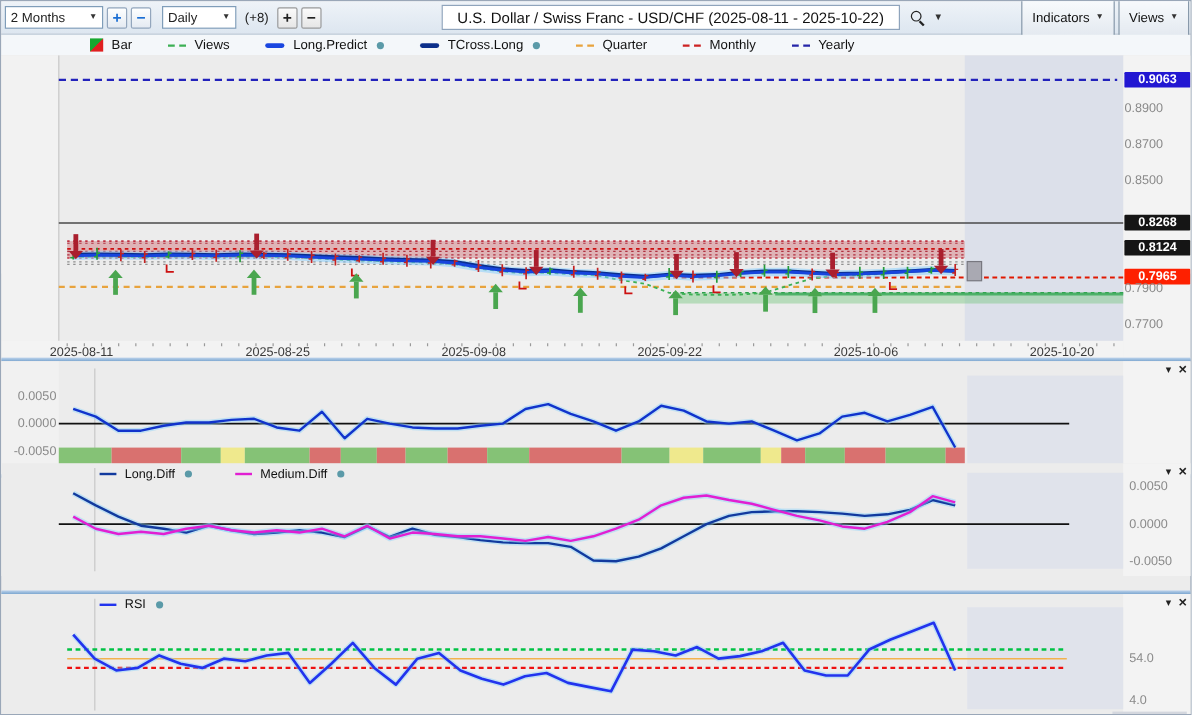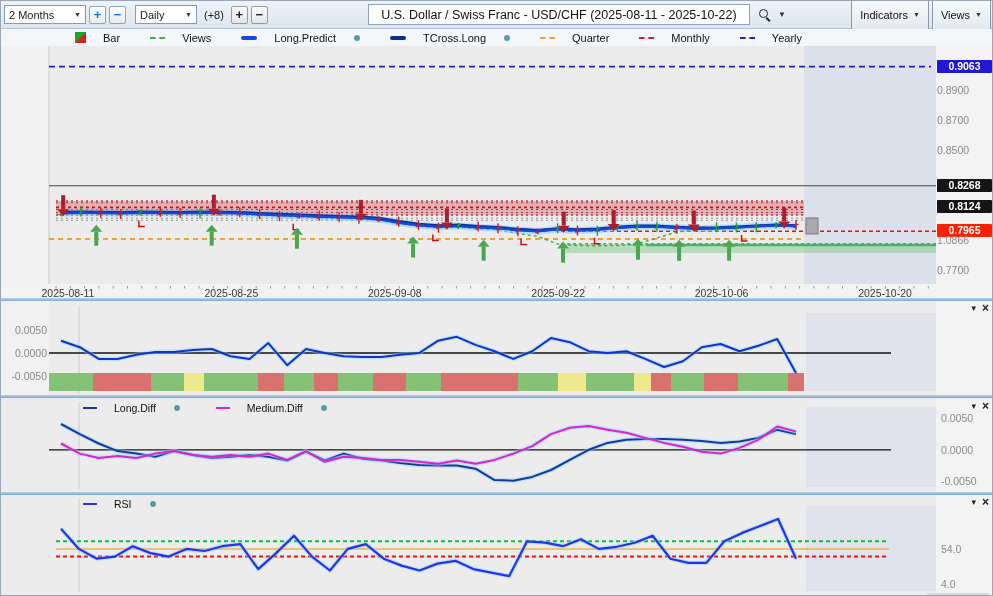--- a/index.html
+++ b/index.html
@@ -22,21 +22,21 @@
   .mag{position:relative;width:14px;height:14px;margin-left:8px;}
   .mag::before{content:"";position:absolute;left:1px;top:1px;width:7px;height:7px;border:1.6px solid #222;border-radius:50%;}
   .mag::after{content:"";position:absolute;left:9px;top:9px;width:5px;height:1.8px;background:#222;transform:rotate(45deg);transform-origin:0 0;}
   .search-caret{font-size:8px;color:#333;margin-left:6px;}
   .right-btns{margin-left:auto;display:flex;gap:3px;padding-right:3px;}
   .ddl-btn{height:37px;border:1px solid #8899aa;border-radius:2px;background:linear-gradient(#fafcfe,#e2e8ef);
            font-size:11px;color:#111;display:flex;align-items:center;gap:5px;padding:0 8px;box-sizing:border-box;}
   
   .legend-row{position:absolute;left:0;top:28px;width:993px;height:17px;background:#f4f7fa;
               display:flex;align-items:center;gap:30px;padding-left:74px;box-sizing:border-box;font-size:11px;color:#111;}
-  .lg-item{display:inline-flex;align-items:center;gap:17px;white-space:nowrap;}
+  .lg-item{display:inline-flex;align-items:center;gap:7px;white-space:nowrap;}
   .sw-bar{width:11px;height:11px;background:linear-gradient(135deg,#18a82f 48%,#e02020 52%);display:inline-block;}
   .sw-dash{width:15px;height:0;border-top:2px dashed #000;display:inline-block;}
   .sw-thick{width:16px;height:4px;border-radius:2px;display:inline-block;}
   .sw-line{width:14px;height:2.5px;display:inline-block;}
   .sw-maxbar{width:12px;height:10px;position:relative;display:inline-block;}
   .sw-maxbar::before{content:"";position:absolute;left:0;top:0;width:6px;height:4px;background:#18a82f;}
   .sw-maxbar::after{content:"";position:absolute;right:0;bottom:1px;width:9px;height:4px;background:#e02020;}
   .lg-dot{width:6px;height:6px;border-radius:50%;background:#5b9aa8;display:inline-block;margin-left:1px;}
   
   .sec{position:absolute;left:0;width:993px;background:#ececec;}
@@ -428,21 +428,21 @@
       <span class="ctrl-collapse">▾</span>
       <span class="ctrl-close">×</span>
     </div>
   <div class="ytick left" style="top: 23.435px;">0.0050</div>
       <div class="ytick left" style="top: 46.0339px;">0.0000</div>
       <div class="ytick left" style="top: 68.6328px;">-0.0050</div>
     </div>
 
   <div class="sep" style="top:394px"></div>
 
-  <div class="sec" id="p2" style="top:398px;height:94px">
+  <div class="sec" id="p2" style="top:385px;height:94px">
     <svg id="svg-p2" width="993" height="94" viewBox="0 0 993 94">
         <rect x="935" y="0" width="58" height="94" fill="#f3f3f3"></rect>
         <rect x="805" y="8" width="130" height="80" fill="#e0e3eb"></rect>
         <line x1="78" y1="4" x2="78" y2="90" stroke="#c9c9c9" stroke-width="1"></line>
         <line x1="48" y1="50.83464566929133" x2="890" y2="50.83464566929133" stroke="#111" stroke-width="1.4"></line>
         <path d="M60.0 25.0 L78.8 35.1 L97.7 44.5 L116.5 52.1 L135.4 54.6 L154.2 57.8 L173.1 52.1 L191.9 55.9 L210.8 59.0 L229.6 57.8 L248.5 55.9 L267.3 57.8 L286.2 61.5 L305.0 52.7 L323.8 61.5 L342.7 54.6 L361.5 59.7 L380.4 61.5 L399.2 64.1 L418.1 66.0 L436.9 66.6 L455.8 66.6 L474.6 69.7 L493.5 81.1 L512.3 81.7 L531.2 77.9 L550.0 71.0 L568.8 60.9 L587.7 50.8 L606.5 43.9 L625.4 40.8 L644.2 40.1 L663.1 40.1 L681.9 40.8 L700.8 42.0 L719.6 43.9 L738.5 42.6 L757.3 38.9 L776.2 30.7 L795.0 35.1" fill="none" stroke="rgba(140,210,250,0.45)" stroke-width="4.5" stroke-linejoin="round"></path>
         <path d="M60.0 25.0 L78.8 35.1 L97.7 44.5 L116.5 52.1 L135.4 54.6 L154.2 57.8 L173.1 52.1 L191.9 55.9 L210.8 59.0 L229.6 57.8 L248.5 55.9 L267.3 57.8 L286.2 61.5 L305.0 52.7 L323.8 61.5 L342.7 54.6 L361.5 59.7 L380.4 61.5 L399.2 64.1 L418.1 66.0 L436.9 66.6 L455.8 66.6 L474.6 69.7 L493.5 81.1 L512.3 81.7 L531.2 77.9 L550.0 71.0 L568.8 60.9 L587.7 50.8 L606.5 43.9 L625.4 40.8 L644.2 40.1 L663.1 40.1 L681.9 40.8 L700.8 42.0 L719.6 43.9 L738.5 42.6 L757.3 38.9 L776.2 30.7 L795.0 35.1" fill="none" stroke="#123a9e" stroke-width="2" stroke-linejoin="round"></path>
         <path d="M60.0 44.5 L78.8 54.6 L97.7 59.0 L116.5 57.1 L135.4 59.0 L154.2 54.6 L173.1 52.1 L191.9 55.9 L210.8 57.8 L229.6 55.9 L248.5 57.8 L267.3 54.6 L286.2 60.9 L305.0 52.1 L323.8 62.8 L342.7 57.8 L361.5 59.0 L380.4 60.9 L399.2 60.9 L418.1 62.8 L436.9 64.7 L455.8 61.5 L474.6 64.7 L493.5 60.9 L512.3 54.6 L531.2 47.1 L550.0 35.1 L568.8 28.8 L587.7 26.9 L606.5 30.7 L625.4 33.8 L644.2 38.9 L663.1 43.9 L681.9 47.7 L700.8 52.7 L719.6 54.6 L738.5 48.9 L757.3 40.8 L776.2 27.5 L795.0 32.6" fill="none" stroke="rgba(140,210,250,0.45)" stroke-width="4.5" stroke-linejoin="round"></path>
         <path d="M60.0 44.5 L78.8 54.6 L97.7 59.0 L116.5 57.1 L135.4 59.0 L154.2 54.6 L173.1 52.1 L191.9 55.9 L210.8 57.8 L229.6 55.9 L248.5 57.8 L267.3 54.6 L286.2 60.9 L305.0 52.1 L323.8 62.8 L342.7 57.8 L361.5 59.0 L380.4 60.9 L399.2 60.9 L418.1 62.8 L436.9 64.7 L455.8 61.5 L474.6 64.7 L493.5 60.9 L512.3 54.6 L531.2 47.1 L550.0 35.1 L568.8 28.8 L587.7 26.9 L606.5 30.7 L625.4 33.8 L644.2 38.9 L663.1 43.9 L681.9 47.7 L700.8 52.7 L719.6 54.6 L738.5 48.9 L757.3 40.8 L776.2 27.5 L795.0 32.6" fill="none" stroke="#e11fd2" stroke-width="2" stroke-linejoin="round"></path>
       </svg>
@@ -496,15 +496,15 @@
     </div>
 
   <div class="partial"></div>
 <div class="plabel badge badge-blue" style="top: 58.5457px;">0.9063</div>
     <div class="plabel" style="top: 82.9905px;">0.8900</div>
     <div class="plabel" style="top: 112.984px;">0.8700</div>
     <div class="plabel" style="top: 142.978px;">0.8500</div>
     <div class="plabel badge badge-black" style="top: 177.771px;">0.8268</div>
     <div class="plabel badge badge-black" style="top: 199.366px;">0.8124</div>
     <div class="plabel badge badge-red" style="top: 223.211px;">0.7965</div>
-    <div class="plabel" style="top: 232.959px;">1.0866</div>
+    <div class="plabel" style="top: 232.959px;">0.7900</div>
     <div class="plabel" style="top: 262.953px;">0.7700</div>
   </div>
 
 </body></html>

